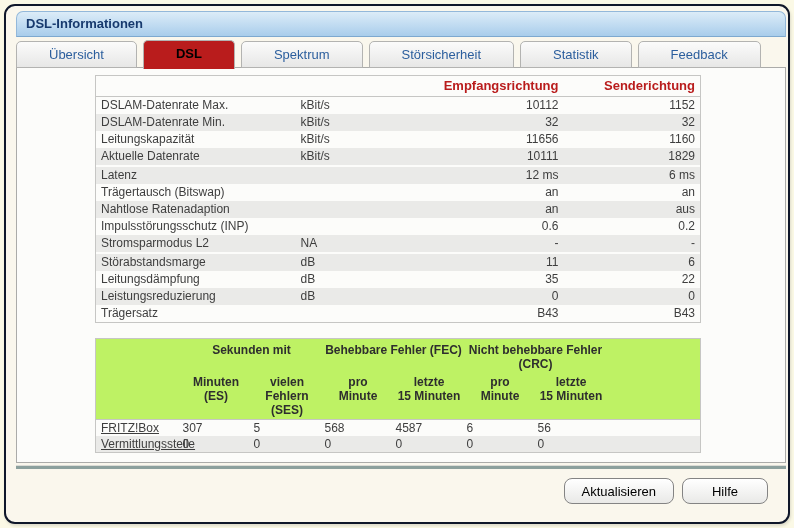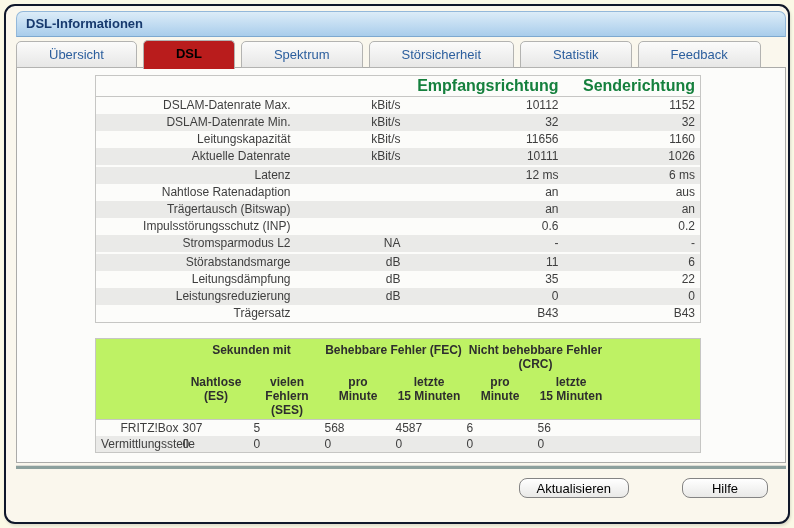--- a/index.html
+++ b/index.html
@@ -84,32 +84,31 @@
   table { border-collapse: collapse; table-layout: fixed; }
   .t1, .t2 {
     width: 605px;
     border: 1px solid #c6c6c4;
     font-size: 12px;
     color: #3e3e3e;
   }
   .t1 th {
     padding: 2px 5px;
     line-height: 16px;
-    font-size: 16px;
+    font-size: 13px;
     font-weight: bold;
-    color: #15803d;
+    color: #b91c1c;
     border-bottom: 1px solid #c6c6c4;
     background: #fcfcfa;
   }
   .t1 td {
     padding: 1px 5px;
     line-height: 15px;
     white-space: nowrap;
     overflow: hidden;
-    text-align: right;
   }
   .t1 tbody tr:nth-child(even) { background: #eaeae8; }
   .l { text-align: left; }
   .r { text-align: right; }
 
   .t2 { margin-top: 15px; }
   .t2 thead th {
     background: #bef264;
     font-size: 12px;
     font-weight: bold;
@@ -119,50 +118,49 @@
     padding: 2px 2px;
     line-height: 14px;
   }
   .t2 thead tr.grp th { height: 31px; padding-top: 4px; }
   .t2 thead tr.sub th { height: 33px; border-bottom: 1px solid #c6c6c4; }
   .t2 td {
     padding: 1px 2px;
     line-height: 14px;
     white-space: nowrap;
   }
-  .t2 td.lbl { text-align: right; padding-left: 5px; }
+  .t2 td.lbl { text-align: left; padding-left: 5px; text-decoration: underline; }
   .t2 tbody tr:nth-child(even) { background: #eaeae8; }
 
   
   .separator {
     position: absolute;
     left: 10px; right: 2px; top: 459px;
     height: 4px;
     background: #8ca09d;
     border-top: 1px solid #dcdcd6;
   }
   .button-row {
     position: absolute;
     top: 472px; right: 20px;
     display: flex;
     gap: 8px;
   }
   .btn {
-    height: 20px;
+    height: 26px;
     padding: 0 17px;
     min-width: 86px;
     background: linear-gradient(#ffffff, #e9e9e7);
     border: 1px solid #848484;
     border-radius: 8px;
     font-family: "Liberation Sans", sans-serif;
     font-size: 13px;
     color: #000000;
     text-align: center;
     cursor: pointer;
-    margin-left: 45px;
   }
 </style>
 </head>
 <body>
 
 <div class="window">
 
   <div class="titlebar">
     <span>DSL-Informationen</span>
   </div>
@@ -209,45 +207,45 @@
         <tr>
             <td class="l">Leitungskapazität</td>
             <td class="l">kBit/s</td>
             <td class="r">11656</td>
             <td class="r">1160</td>
           </tr>
         <tr>
             <td class="l">Aktuelle Datenrate</td>
             <td class="l">kBit/s</td>
             <td class="r">10111</td>
-            <td class="r">1026</td>
+            <td class="r">1829</td>
           </tr>
         <tr>
             <td class="l"></td>
             <td class="l"></td>
             <td class="r"></td>
             <td class="r"></td>
           </tr>
         <tr>
             <td class="l">Latenz</td>
             <td class="l"></td>
             <td class="r">12 ms</td>
             <td class="r">6 ms</td>
           </tr>
         <tr>
+            <td class="l">Trägertausch (Bitswap)</td>
+            <td class="l"></td>
+            <td class="r">an</td>
+            <td class="r">an</td>
+          </tr>
+        <tr>
             <td class="l">Nahtlose Ratenadaption</td>
             <td class="l"></td>
             <td class="r">an</td>
             <td class="r">aus</td>
-          </tr>
-        <tr>
-            <td class="l">Trägertausch (Bitswap)</td>
-            <td class="l"></td>
-            <td class="r">an</td>
-            <td class="r">an</td>
           </tr>
         <tr>
             <td class="l">Impulsstörungsschutz (INP)</td>
             <td class="l"></td>
             <td class="r">0.6</td>
             <td class="r">0.2</td>
           </tr>
         <tr>
             <td class="l">Stromsparmodus L2</td>
             <td class="l">NA</td>
@@ -311,21 +309,21 @@
             </th>
           <th colspan="2">
               <div>Nicht behebbare Fehler</div>
               <div>(CRC)</div>
             </th>
           <th></th>
         </tr>
         <tr class="sub">
           <th></th>
           <th>
-              <div>Nahtlose (ES)</div>
+              <div>Minuten (ES)</div>
               <div></div>
             </th>
           <th>
               <div>vielen</div>
               <div>Fehlern (SES)</div>
             </th>
           <th>
               <div>pro</div>
               <div>Minute</div>
             </th>

